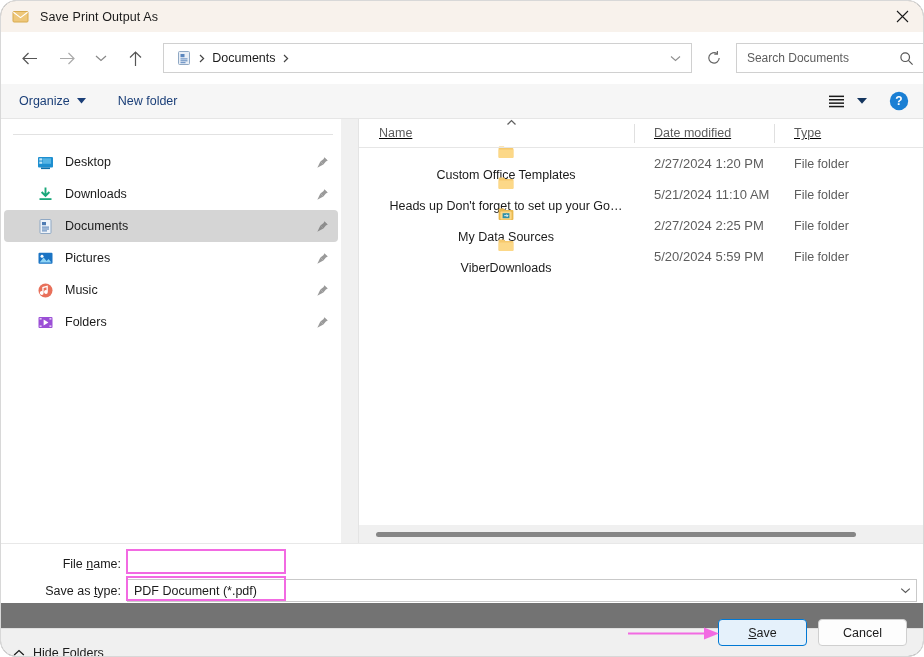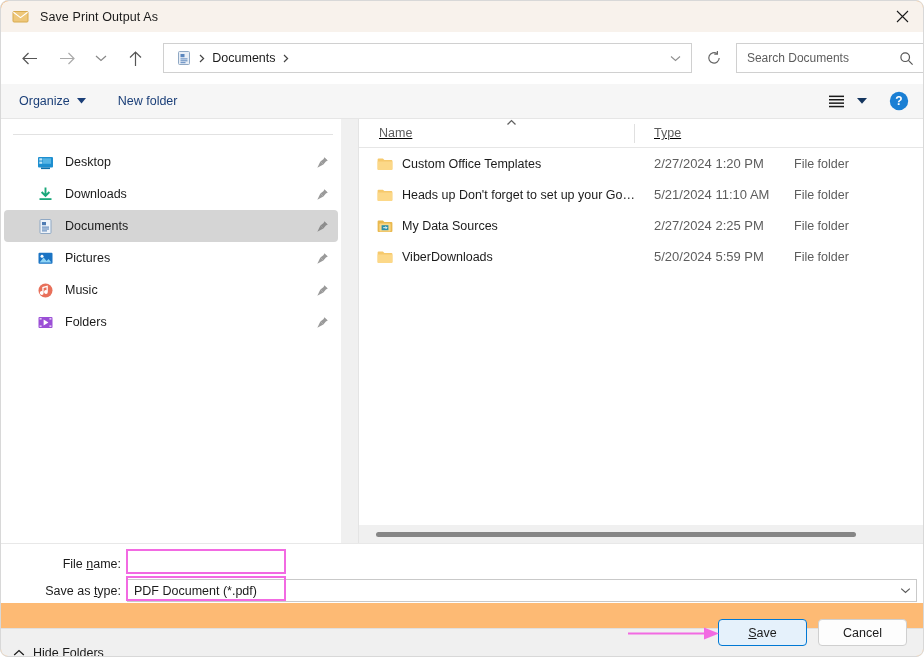--- a/index.html
+++ b/index.html
@@ -5,23 +5,23 @@
   * { box-sizing: border-box; margin: 0; padding: 0; }
   html, body {
     width: 924px; height: 657px;
     font-family: "Liberation Sans", sans-serif;
     background: #ffffff;
     overflow: hidden;
   }
   #dialog {
     position: relative;
     width: 924px; height: 657px;
-    background: #fdba74;
+    background: #737373;
     border: 1px solid #d8d8d8;
-    border-radius: 8px;
+    border-radius: 16px;
     overflow: hidden;
   }
 
   
   #titlebar {
     position: absolute; top: 0; left: 0;
     width: 924px; height: 31px;
     background: #f8f2ec;
     display: flex; align-items: center;
     border-top-left-radius: 8px; border-top-right-radius: 8px;
@@ -215,21 +215,21 @@
   }
   .file-row {
     height: 31px; width: 566px;
     display: flex; align-items: center;
     cursor: pointer;
   }
   .f-name {
     width: 276px; padding-left: 18px;
     display: flex; align-items: center; gap: 9px;
     font-size: 12.5px; color: #1b1b1b;
-    overflow: hidden; white-space: nowrap;
+    overflow: hidden; white-space: nowrap; flex-direction: column;
   }
   .f-date {
     width: 140px; padding-left: 19px;
     font-size: 13px; color: #5d5d5d;
   }
   .f-type {
     width: 150px; padding-left: 19px;
     font-size: 12.5px; color: #5d5d5d;
   }
   #hscroll-area {
@@ -570,20 +570,24 @@
       <div id="col-headers">
         <div class="col-head" id="col-name">
           <span>Name</span>
           <span class="col-sep"></span>
           <span id="sort-caret">
             <svg width="11" height="7" viewBox="0 0 11 7">
               <path d="M1.5 5.5 L5.5 1.6 L9.5 5.5" fill="none" stroke="#606060" stroke-width="1.3"></path>
             </svg>
           </span>
         </div>
+        <div class="col-head" id="col-date">
+          <span>Date modified</span>
+          <span class="col-sep"></span>
+        </div>
         <div class="col-head" id="col-type">
           <span>Type</span>
         </div>
       </div>
 
       <div class="file-row">
         <span class="f-name">
           <svg width="16" height="14" viewBox="0 0 16 14">
             <path d="M0.6 2.6 a1 1 0 0 1 1-1 h4.3 l1.5 1.5 h7 a1 1 0 0 1 1 1 v8 a1 1 0 0 1 -1 1 h-12.8 a1 1 0 0 1 -1 -1 Z" fill="#f6c96c"></path>
             <path d="M0.6 4.6 h14.8 v7.5 a1 1 0 0 1 -1 1 h-12.8 a1 1 0 0 1 -1 -1 Z" fill="#fcd888"></path>

